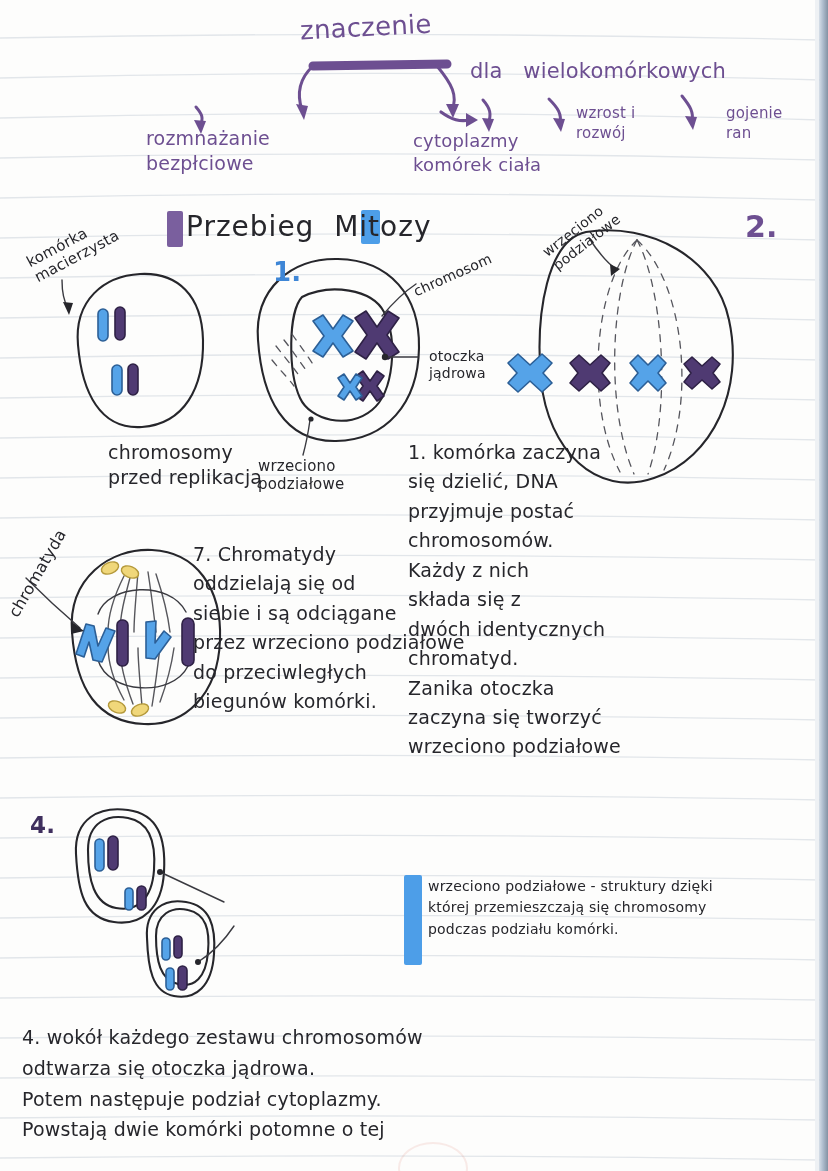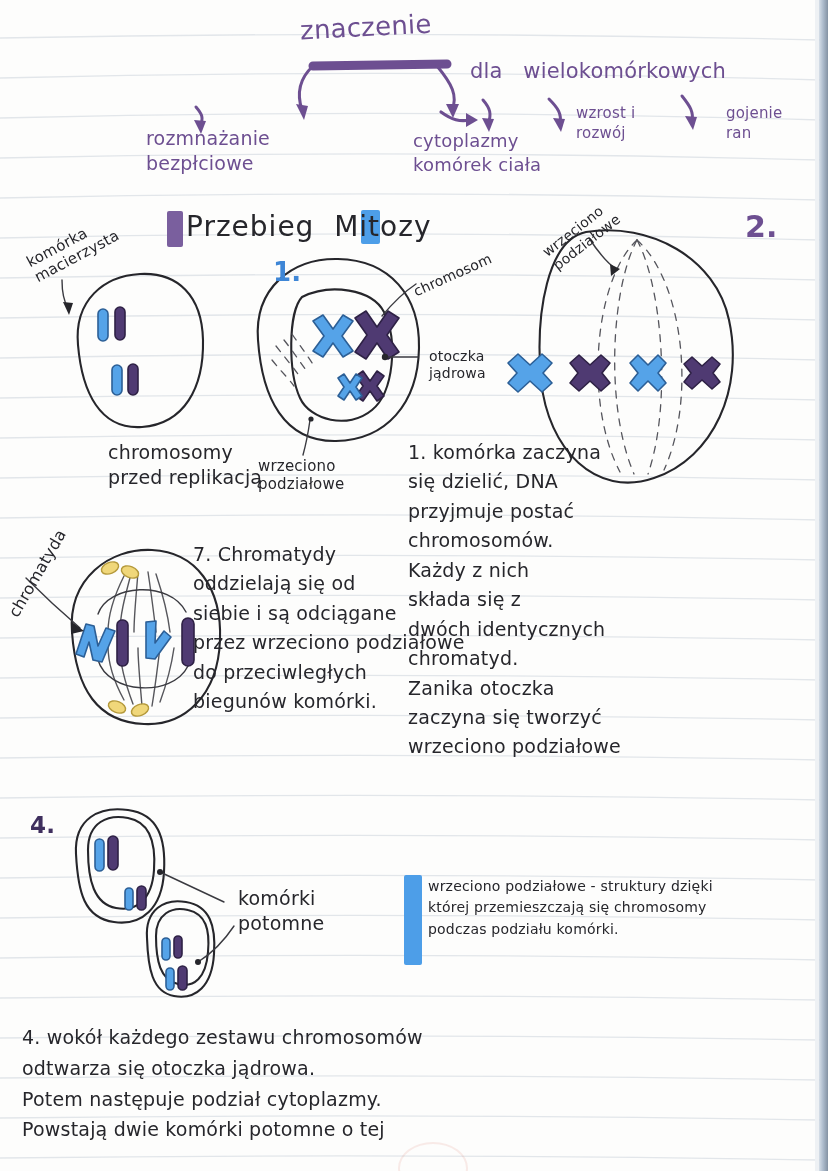--- a/index.html
+++ b/index.html
@@ -290,22 +290,20 @@
 
   <div class="hw ink-purple" style="left:745px;top:207px;font-size:30px;font-weight:bold;">2.</div>
 
   <div class="hw ink-black slant4" style="left:560px;top:240px;font-size:14px;line-height:1.2;">wrzeciono
 podziałowe</div>
 
   <div class="hw ink-black slant3" style="left:22px;top:600px;font-size:16px;">chromatyda</div>
 
   <div class="hw ink-black" style="left:30px;top:810px;font-size:23px;font-weight:bold;color:#3f2f5e;">4.</div>
 
-  <div class="hw ink-black" style="left:238px;top:886px;font-size:19px;">komórki
-potomne</div>
 
   <div class="hw ink-black" style="left:408px;top:438px;font-size:19px;line-height:1.55;">1. komórka zaczyna
 się dzielić, DNA
 przyjmuje postać
 chromosomów.
 Każdy z nich
 składa się z
 dwóch identycznych
 chromatyd.
 Zanika otoczka

